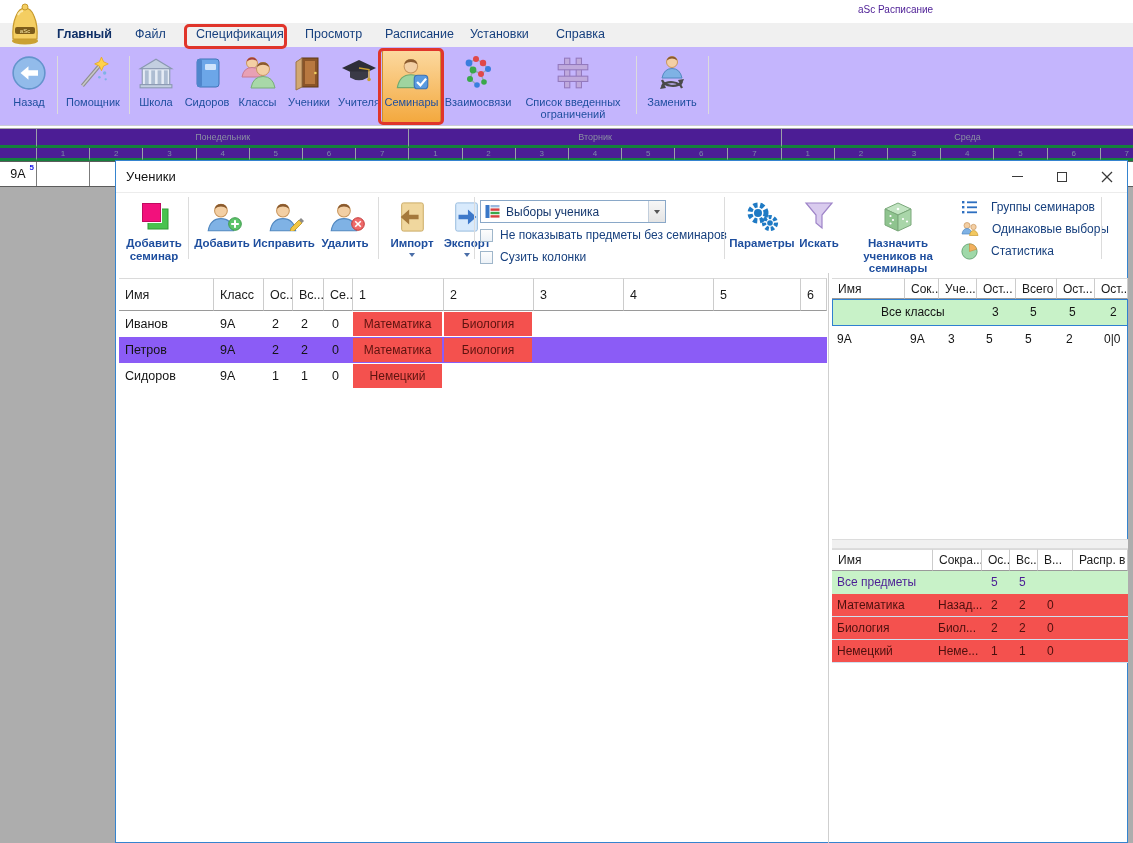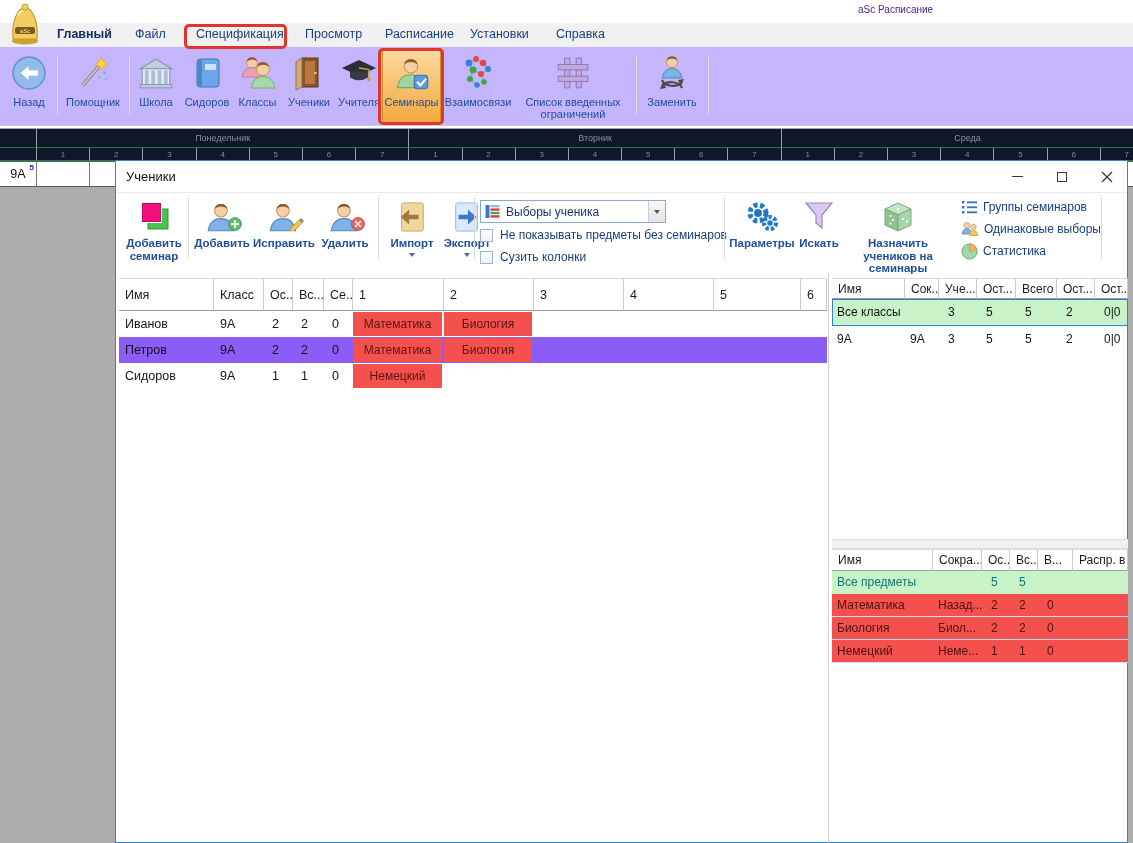--- a/index.html
+++ b/index.html
@@ -27,21 +27,21 @@
   .rbtn .rlb.wrap { white-space:normal; width:116px; }
   .rsep { position:absolute; top:9px; height:58px; width:1px; background:#dcdcdc; }
   #btn-seminars { background:linear-gradient(#fcd9a0,#f3a83d); border:1px solid #cf8f2e; border-radius:3px; top:2px; height:75px; }
 
   
   #grid-strip { position:absolute; left:0; top:128px; width:1133px; border-top:1px solid #a8a8a8; }
   .trow { display:grid; }
   .days-row { grid-template-columns:37px repeat(3,372.4px); height:19px; }
   .per-row  { grid-template-columns:37px repeat(21,53.2px); height:13px; }
   .cls-row  { grid-template-columns:37px repeat(21,53.2px); height:26px; border-top:1px solid #5c5c5c; border-bottom:1px solid #5c5c5c; background:#fff; }
-  .days-row > div, .per-row > div { background:#0f172a; border-right:1px solid #9aa0a8; border-bottom:1px solid #15803d; display:flex; align-items:center; justify-content:center; }
+  .days-row > div, .per-row > div { background:#4c1d95; border-right:1px solid #9aa0a8; border-bottom:3px solid #15803d; display:flex; align-items:center; justify-content:center; }
   .days-row > div { font-size:9px; color:#8a90a2; }
   .per-row > div { font-size:8px; color:#7d8aa8; }
   .cls-row > div { border-right:1px solid #7b7b7b; position:relative; background:#fff; }
   .cls-name { font-size:12.5px; color:#111; display:flex; align-items:center; justify-content:center; }
   .cls-badge { position:absolute; top:1px; right:2px; font-size:8px; font-weight:bold; color:#1717e8; }
   #canvas-gray { position:absolute; left:0; top:187px; width:1133px; height:656px; background:#adadad; }
 
   
   #dialog { position:absolute; left:115px; top:160px; width:1013px; height:683px; background:#fff; border:1px solid #3584cf; z-index:10; }
   #dlg-titlebar { position:absolute; left:0; top:0; width:100%; height:32px; background:#fff; border-bottom:1px solid #ececec; }
@@ -61,21 +61,21 @@
 
   #combo { position:absolute; left:364px; top:39px; width:186px; height:23px; border:1px solid #8aa8c8; display:flex; align-items:center; padding-left:4px; gap:6px; background:#fff; }
   #combo .ctext { flex:1; font-size:12px; color:#16386e; }
   #combo .carr { width:17px; height:21px; border-left:1px solid #c2cedc; background:linear-gradient(#f7f7f7,#e4e4e4); display:flex; align-items:center; justify-content:center; }
   #combo .tri { width:0; height:0; border-left:3.5px solid transparent; border-right:3.5px solid transparent; border-top:4px solid #555; }
   .chkrow { position:absolute; left:364px; display:flex; align-items:center; gap:7px; height:16px; }
   .chkbox { width:13px; height:13px; border:1px solid #9fb6ca; background:linear-gradient(#fdfdfd,#edf2f7); }
   .chklb { font-size:12px; color:#17407e; }
 
   .rstack { position:absolute; left:845px; top:35px; }
-  .rsrow { display:flex; align-items:center; gap:5px; height:22px; cursor:default; }
+  .rsrow { display:flex; align-items:center; gap:13px; height:22px; cursor:default; }
   .rsrow .rslb { font-size:12px; color:#17407e; white-space:nowrap; }
 
   
   .cols-stu { display:grid; grid-template-columns:95px 50px 29px 31px 29px 91px 90px 90px 90px 87px 26px; }
   .cols-cls { display:grid; grid-template-columns:73px 34px 38px 39px 41px 38px 33px; }
   .cols-sub { display:grid; grid-template-columns:101px 49px 28px 28px 35px 55px; }
 
   #stu-table { position:absolute; left:3px; top:117px; width:708px; }
   #cls-table { position:absolute; left:716px; top:117px; width:296px; }
   #sub-table { position:absolute; left:716px; top:388px; width:296px; }
@@ -89,24 +89,24 @@
   .trow2 { height:26px; }
   .trow2 > div { font-size:12.5px; color:#141414; line-height:26px; padding-left:6px; white-space:nowrap; overflow:hidden; }
   .trow2 > .num { padding-left:8px; }
   .trow2.alt { background:#8b5cf6; }
   .chipcell { padding:0 !important; }
   .chip { margin:1px 2px 1px 0; height:24px; line-height:24px; text-align:center; background:#f4514e; color:#5c130f; font-size:12px; }
 
   .crow { height:27px; }
   .crow > div { font-size:12px; line-height:26px; padding-left:5px; white-space:nowrap; overflow:hidden; color:#141414; }
   .crow > .num { padding-left:9px; }
-  .crow.total { background:#c8f2c8; outline:1px solid #2f80d0; outline-offset:-1px; }
+  .crow.total { background:#c8f2c8; outline:1px solid #2f80d0; outline-offset:-1px;padding-left:44px; }
 
   .srow { height:23px; }
-  .srow > div { font-size:12px; line-height:22px; padding-left:5px; white-space:nowrap; overflow:hidden; color:#0f766e; }
+  .srow > div { font-size:12px; line-height:22px; padding-left:5px; white-space:nowrap; overflow:hidden; color:#4c1d95; }
   .srow > .num { padding-left:9px; }
   .srow.total { background:#c8f2c8; }
   .srow.red { background:#f4514e; border-bottom:1px solid #cfe0ef; }
   .srow.red > div { color:#4c100e; }
 
   #vdivider { position:absolute; left:712px; top:112px; width:1px; height:571px; background:#cfcfcf; }
   #hsplitter { position:absolute; left:716px; top:378px; width:296px; height:10px; background:#f0f0f0; border-top:1px solid #dcdcdc; border-bottom:1px solid #dcdcdc; }
 </style>
 </head>
 <body>

